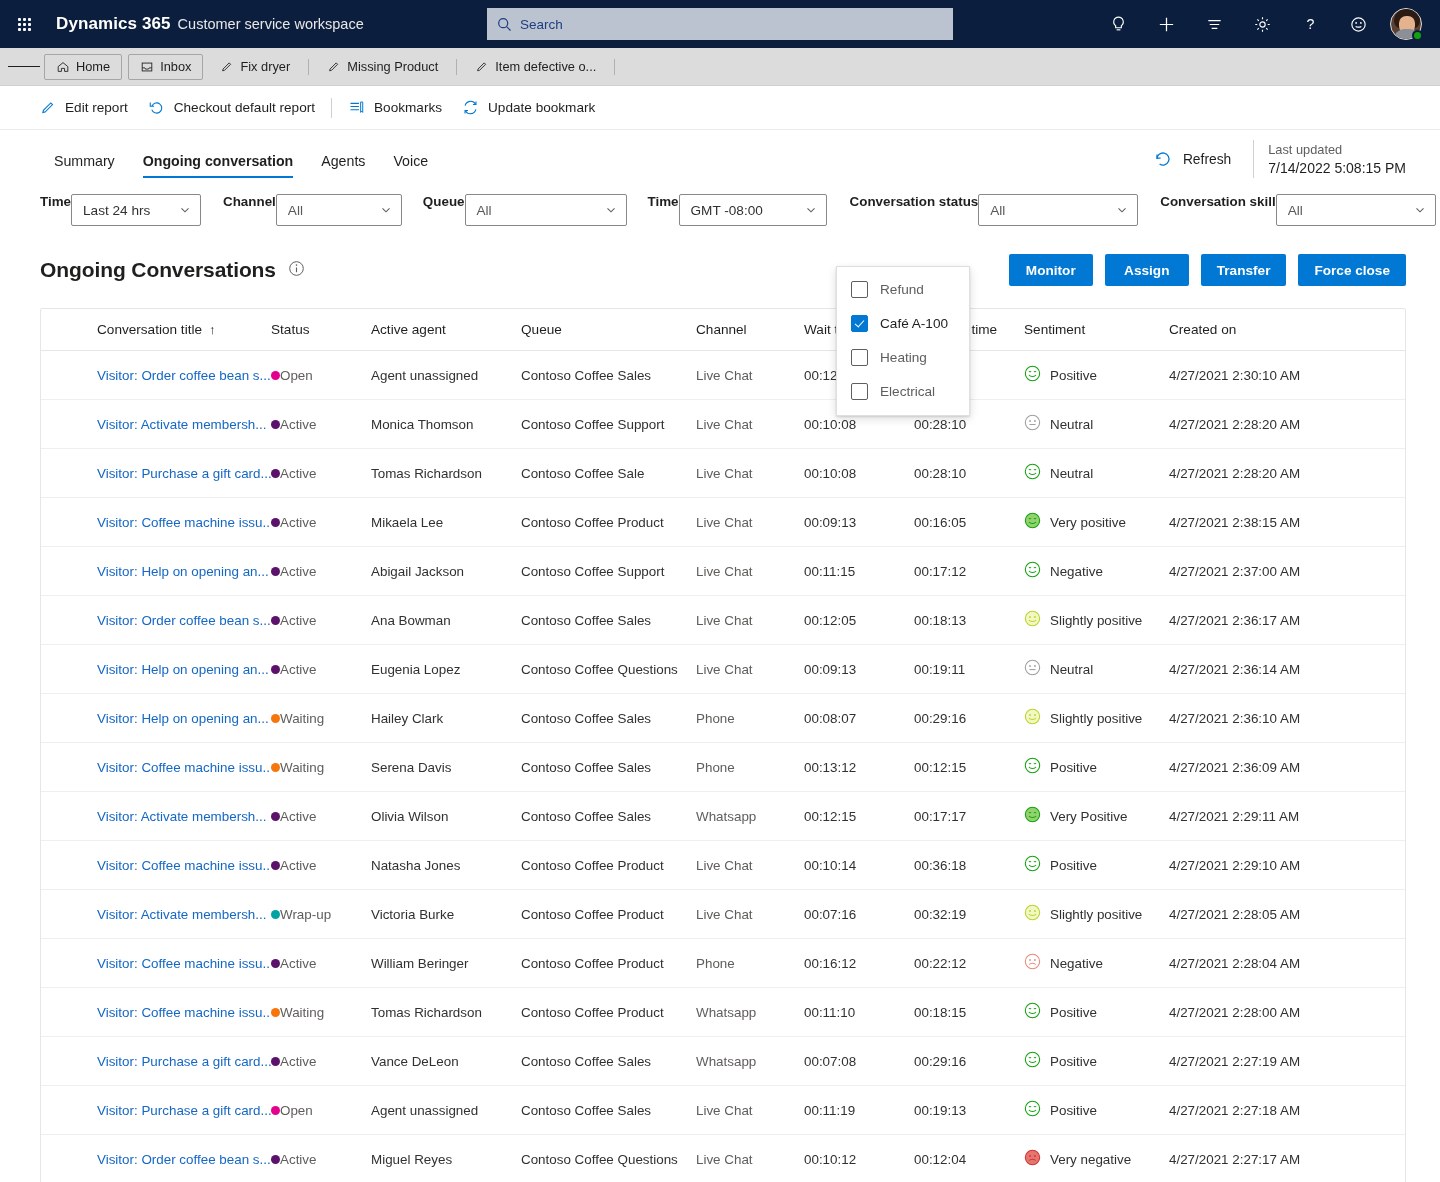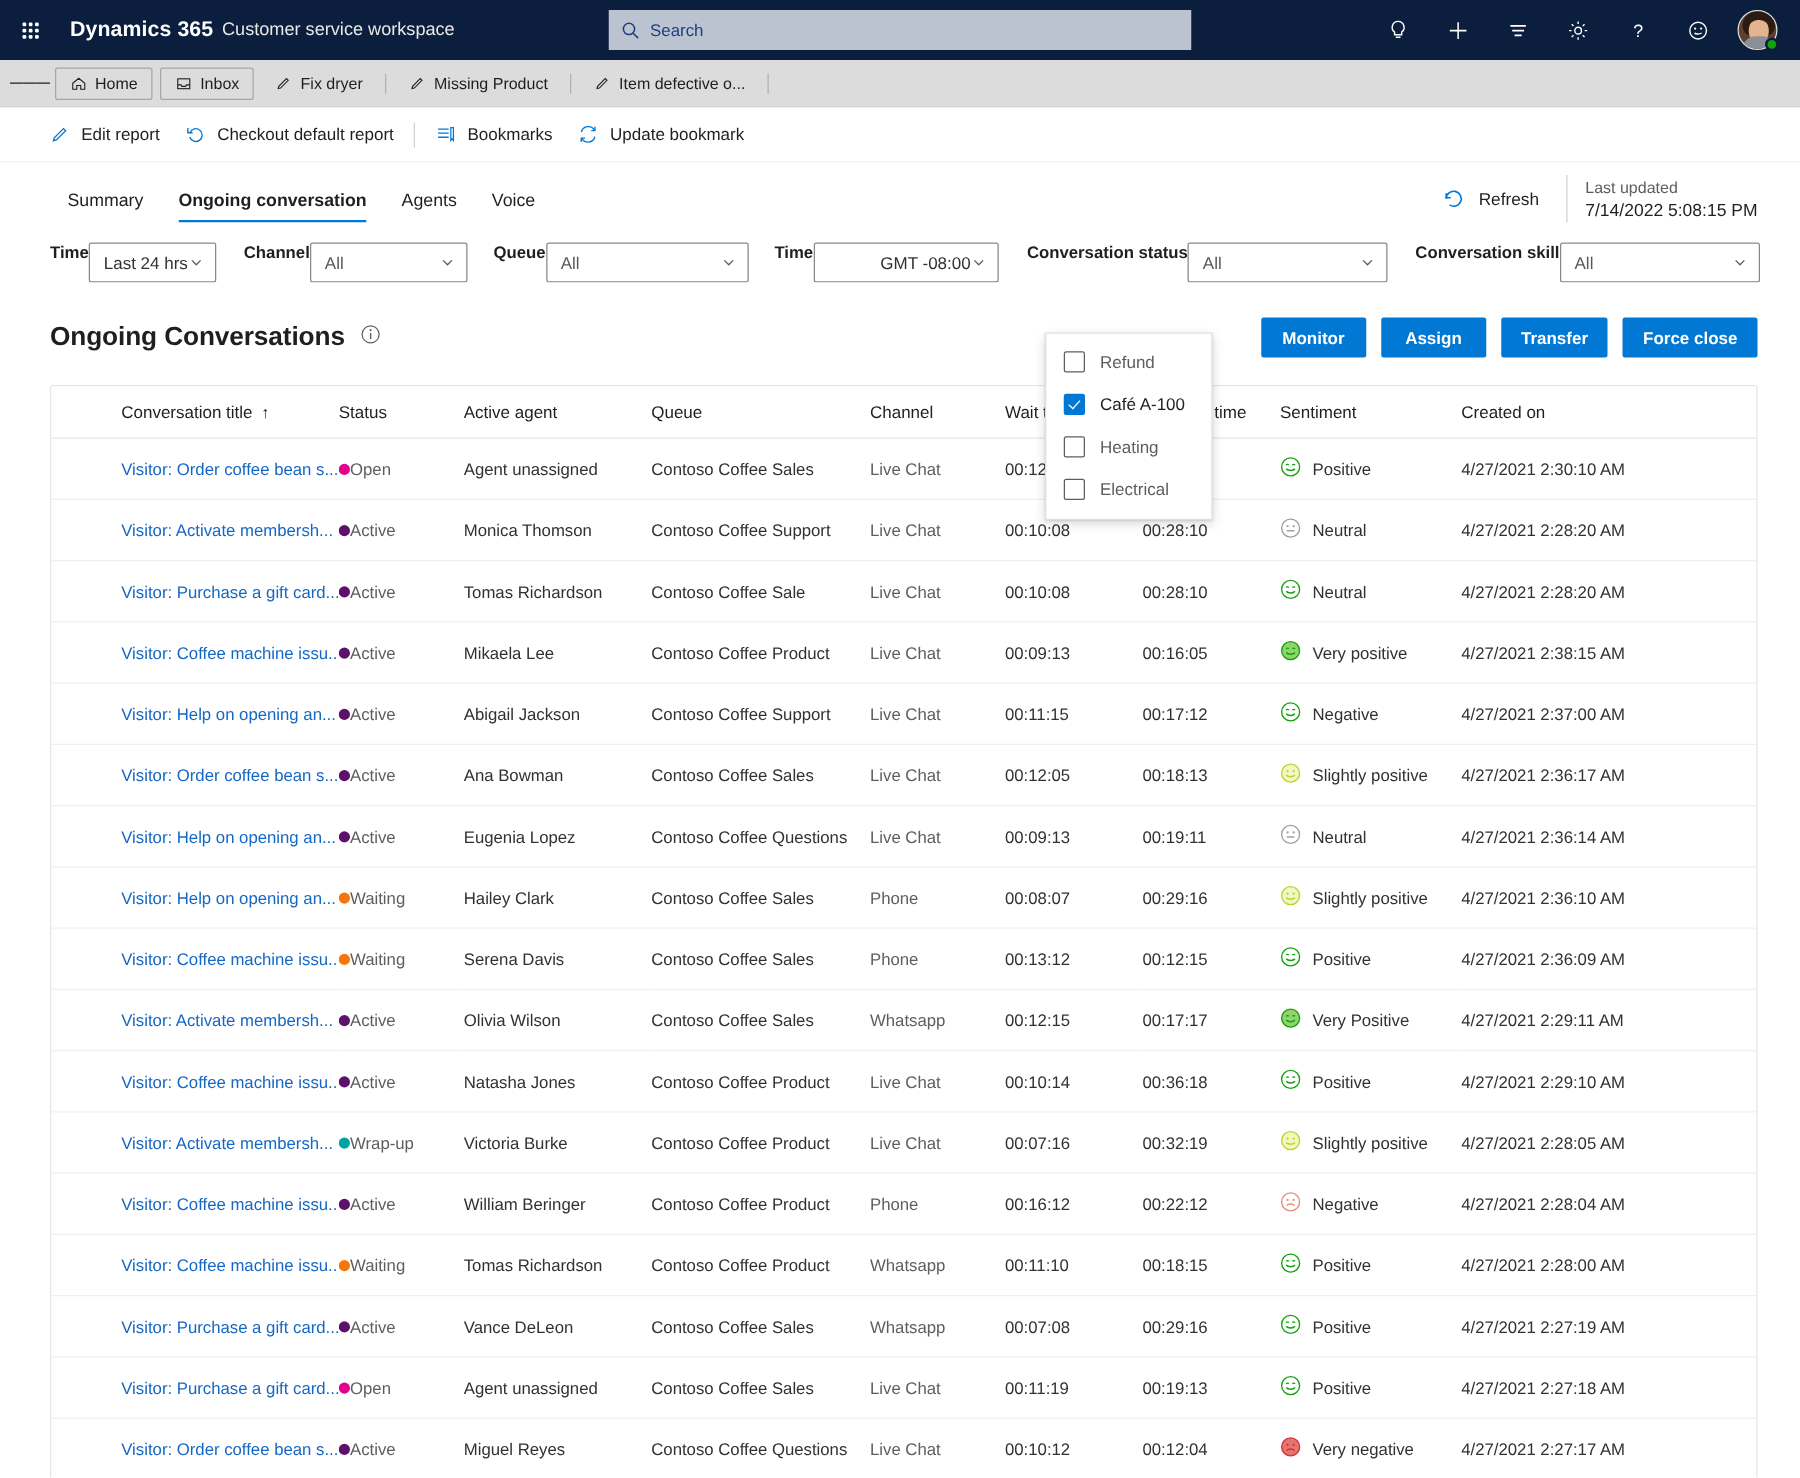--- a/index.html
+++ b/index.html
@@ -367,21 +367,21 @@
   <div class="vsep"></div>
   <div>
     <div class="lastupd-label">Last updated</div>
     <div class="lastupd-val">7/14/2022 5:08:15 PM</div>
   </div>
 </div>
 
 <div class="filters">
   <div class="filter" style="margin-right:22px;">
     <span class="filter-label">Time</span>
-    <div class="combo filled" style="width:102px;">
+    <div class="combo filled" style="width:130px;">
       <span>Last 24 hrs</span>
       <svg width="12" height="12" viewBox="0 0 12 12">
           <path d="M2.5 4.3L6 7.8l3.5-3.5" fill="none" stroke="#605e5c" stroke-width="1.1"></path>
         </svg>
     </div>
   </div>
   <div class="filter" style="margin-right:21px;">
     <span class="filter-label">Channel</span>
     <div class="combo" style="width:126px;">
       <span>All</span>
@@ -394,21 +394,21 @@
     <span class="filter-label">Queue</span>
     <div class="combo" style="width:162px;">
       <span>All</span>
       <svg width="12" height="12" viewBox="0 0 12 12">
           <path d="M2.5 4.3L6 7.8l3.5-3.5" fill="none" stroke="#605e5c" stroke-width="1.1"></path>
         </svg>
     </div>
   </div>
   <div class="filter" style="margin-right:23px;">
     <span class="filter-label">Time</span>
-    <div class="combo filled" style="width:148px;justify-content:flex-end;">
+    <div class="combo filled" style="width:148px;">
       <span>GMT -08:00</span>
       <svg width="12" height="12" viewBox="0 0 12 12">
           <path d="M2.5 4.3L6 7.8l3.5-3.5" fill="none" stroke="#605e5c" stroke-width="1.1"></path>
         </svg>
     </div>
   </div>
   <div class="filter" style="margin-right:22px;text-align:center;">
     <span class="filter-label">Conversation status</span>
     <div class="combo" style="width:160px;">
       <span>All</span>

